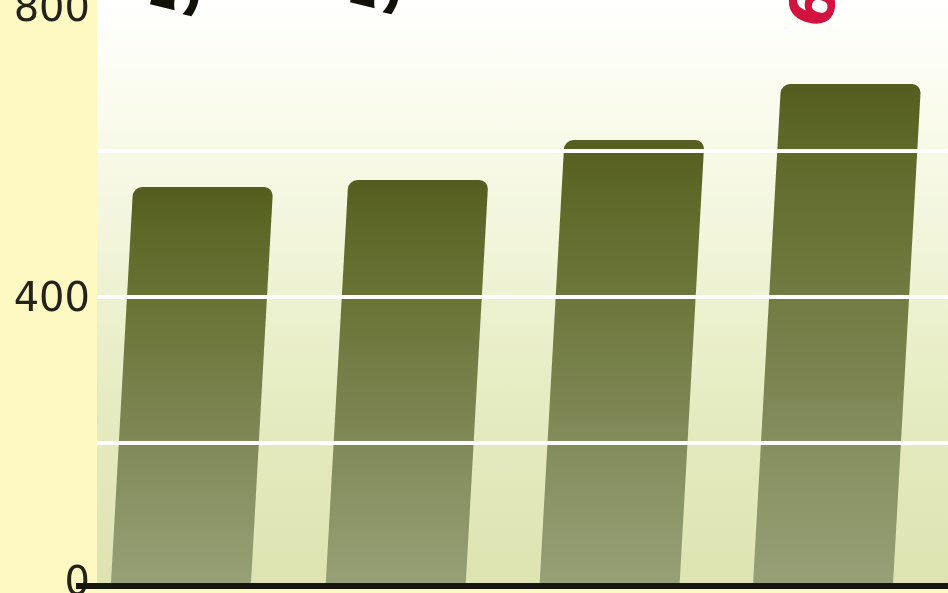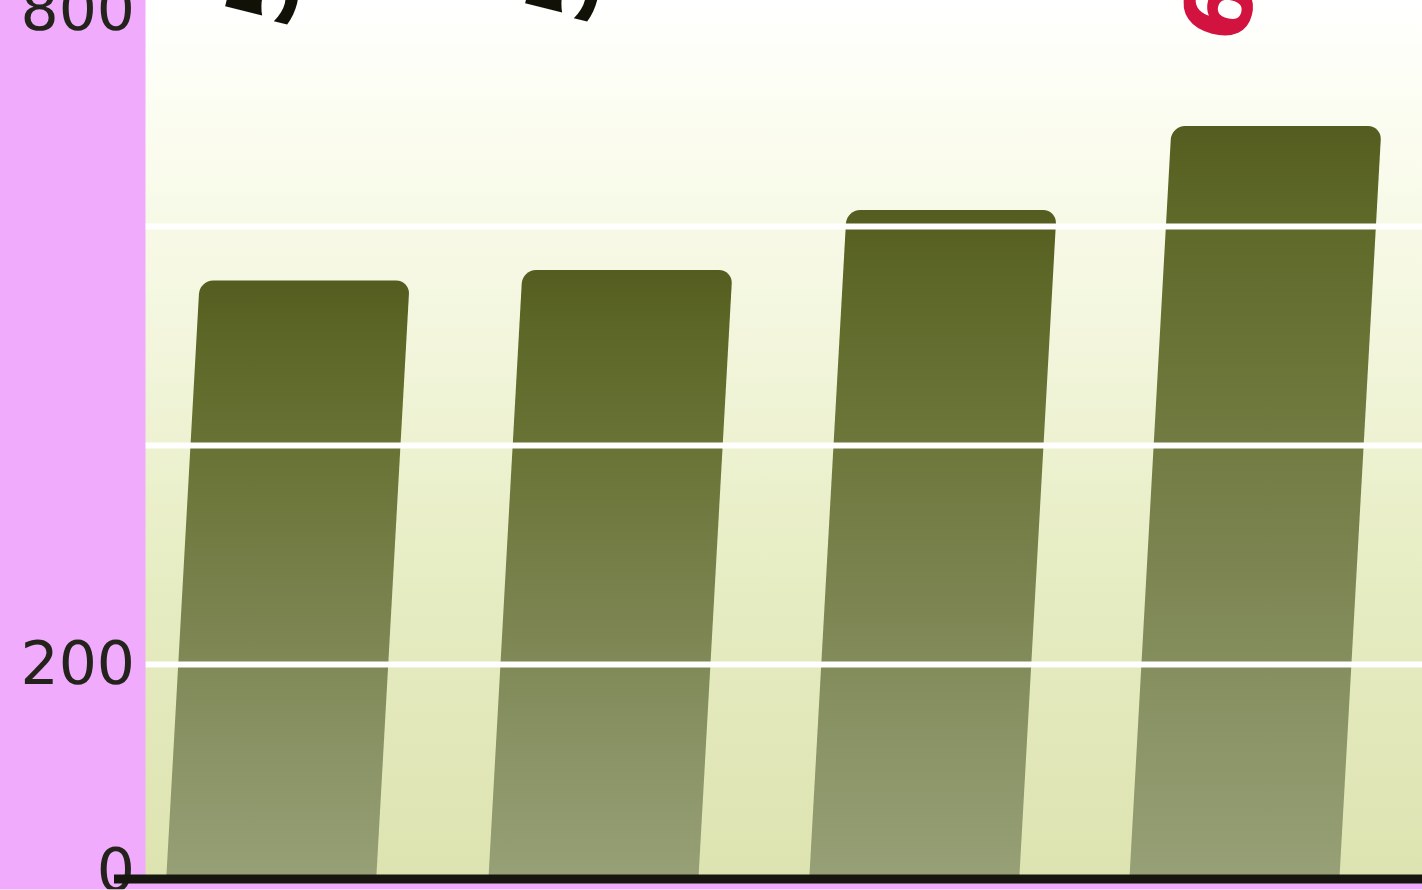--- a/index.html
+++ b/index.html
@@ -8,21 +8,21 @@
     background: #ffffff;
   }
   body {
     font-family: "DejaVu Sans", sans-serif;
   }
   #chart-root {
     position: relative;
     width: 948px;
     height: 593px;
     overflow: hidden;
-    background: #f0abfc;
+    background: #fef9c3;
   }
 
   
   #plot-area {
     position: absolute;
     left: 97px;
     top: 0px;
     width: 851px;
     height: 585px;
     background: linear-gradient(to bottom,
@@ -123,21 +123,21 @@
     <div class="bar" style="left:240px; width:140px; height:405px; transform: skewX(-3.2deg);"></div>
     <div class="bar" style="left:455px; width:140px; height:445px; transform: skewX(-3.2deg);"></div>
     <div class="bar" style="left:670px; width:140px; height:501px; transform: skewX(-3.2deg);"></div>
 
   </div>
 
   <div id="baseline"></div>
 
   <div id="y-axis">
     <div class="ytick" style="top:-13px;">800</div>
-    <div class="ytick" style="top:423px;">200</div>
+    <div class="ytick" style="top:277px;">400</div>
     <div class="ytick" style="top:561px;">0</div>
   </div>
 
   <div class="vlabel" style="left:202px; top:-38px;">548,2</div>
   <div class="vlabel" style="left:402px; top:-40px;">562,8</div>
 
   <div class="vlabel accent" style="left:838px; top:-28px;">69</div>
 
 </div>
 

